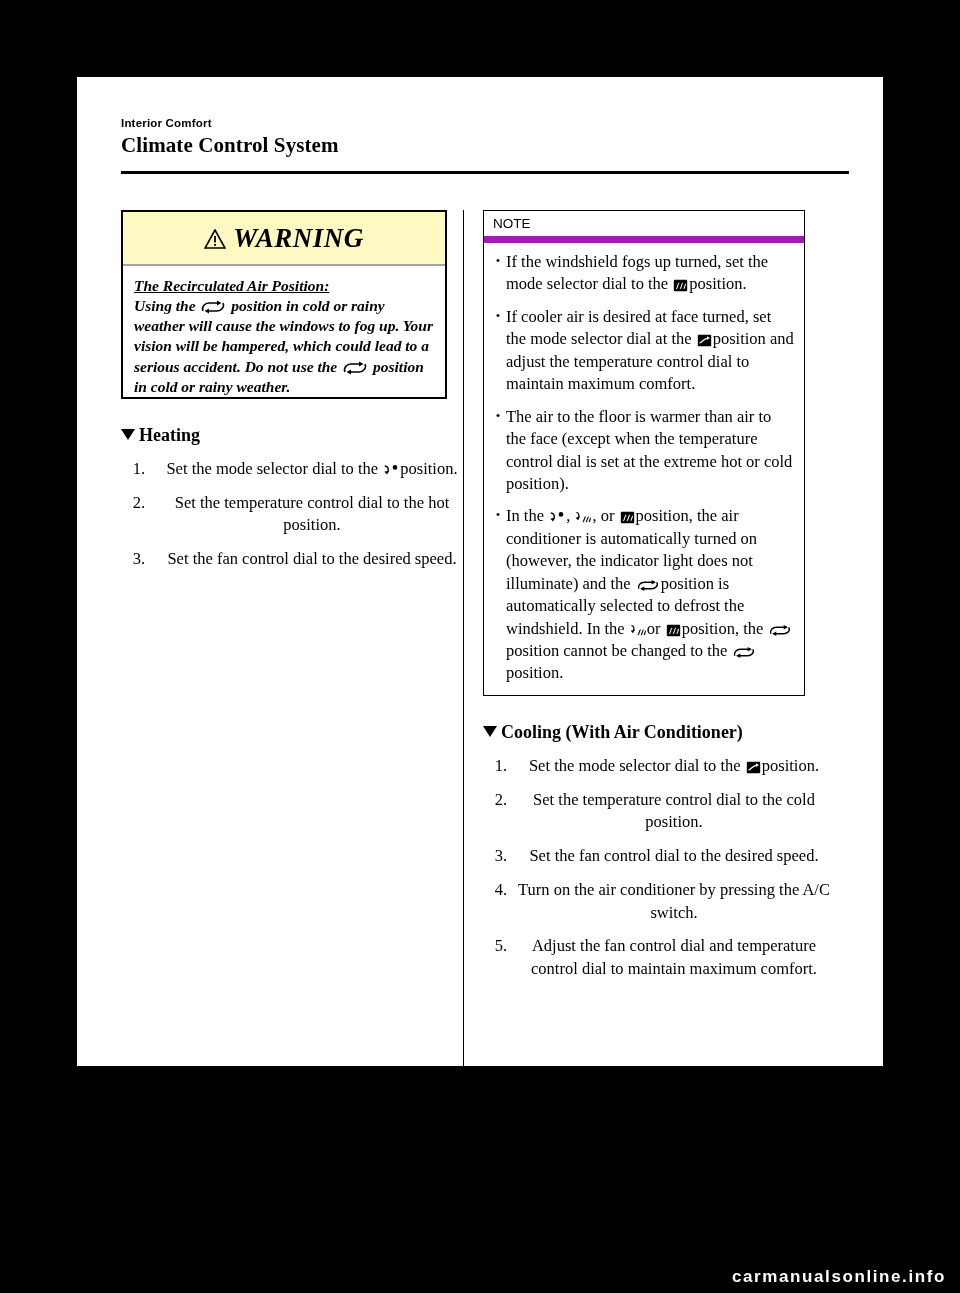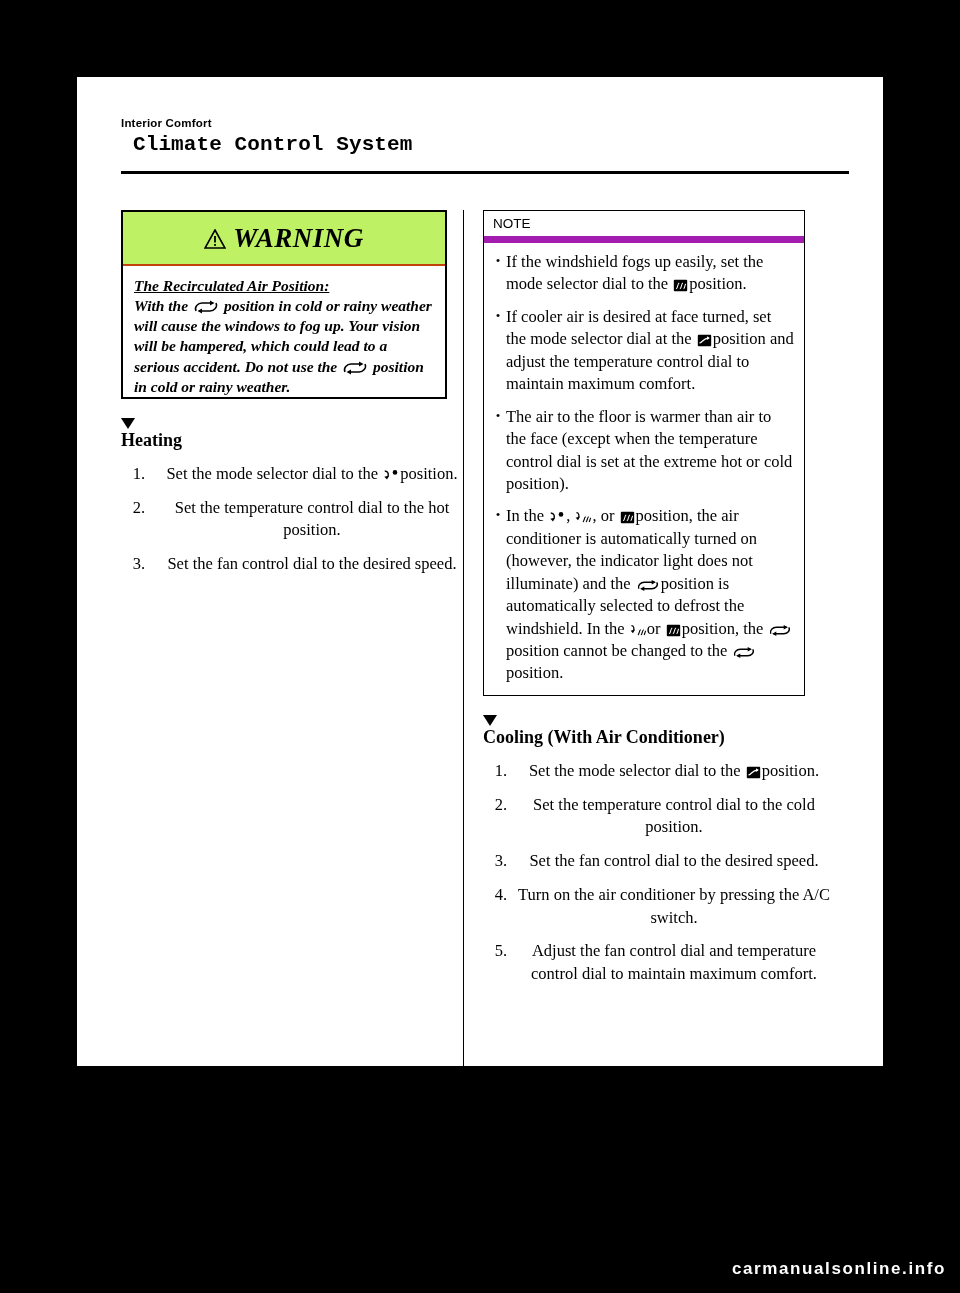--- a/index.html
+++ b/index.html
@@ -29,27 +29,26 @@
     width: 720px;
   }
   .header-kicker {
     font-family: "Liberation Sans", sans-serif;
     font-weight: bold;
     font-size: 11.5px;
     color: #000;
     letter-spacing: 0.2px;
   }
   .header-title {
-    font-family: Liberation Mono, monospace;
+    font-family: Liberation Serif, serif;
     font-weight: bold;
     font-size: 21px;
     color: #000;
     margin-top: 4px;
     letter-spacing: 0.1px;
-    margin-left: 12px;
   }
   .header-rule {
     position: absolute;
     left: 44px;
     top: 94px;
     width: 728px;
     height: 3px;
     background: #000;
   }
 
@@ -74,22 +73,22 @@
     background: #000;
   }
 
   
   .warning-box {
     border: 2px solid #000;
     width: 322px;
     background: #fff;
   }
   .warning-head {
-    background: #bef264;
-    border-bottom: 2px solid #c2410c;
+    background: #fef9c3;
+    border-bottom: 2px solid #a3a3a3;
     padding: 11px 0 10px 0;
     text-align: center;
   }
   .warning-head-inner {
     display: inline-block;
     font-style: italic;
     font-weight: bold;
     font-size: 27px;
     letter-spacing: 0.5px;
   }
@@ -108,27 +107,26 @@
     font-style: italic;
     font-size: 15.5px;
     line-height: 1.30;
   }
   .warning-body .u {
     text-decoration: underline;
   }
 
   
   .sec-head {
-    margin-top: 20px;
+    margin-top: 26px;
     font-family: "Liberation Serif", serif;
     font-weight: bold;
     font-size: 18px;
     display: flex;
     align-items: baseline;
-    flex-direction: column;
   }
   .sec-head .tri {
     display: inline-block;
     width: 0; height: 0;
     border-left: 7px solid transparent;
     border-right: 7px solid transparent;
     border-top: 11px solid #000;
     margin-right: 4px;
     position: relative;
     top: -1px;
@@ -203,21 +201,21 @@
     left: 31px;
     top: 1050px;
     font-family: "Liberation Sans", sans-serif;
     font-weight: bold;
     font-size: 12px;
   }
 
   .watermark {
     position: absolute;
     right: 14px;
-    bottom: 14px;
+    bottom: 6px;
     font-family: "Liberation Sans", sans-serif;
     font-size: 17px;
     font-weight: bold;
     color: #ffffff;
     letter-spacing: 1.6px;
   }
 </style>
 </head>
 <body>
 
@@ -240,21 +238,21 @@
             <svg viewBox="0 0 22 20" width="22" height="20">
               <path d="M11 1 L21 19 L1 19 Z" fill="none" stroke="#000" stroke-width="1.6"></path>
               <rect x="10.1" y="7" width="1.8" height="6.5" fill="#000"></rect>
               <rect x="10.1" y="15" width="1.8" height="1.9" fill="#000"></rect>
             </svg>
           </span><span>WARNING</span>
         </span>
       </div>
       <div class="warning-body">
         <span class="u">The Recirculated Air Position:</span><br>
-        <span>With the</span>
+        <span>Using the</span>
         <span class="g">
           <svg viewBox="0 0 26 14" width="26" height="14">
             <path d="M3 11 C1 7, 5 3, 9 3 L20 3" fill="none" stroke="#000" stroke-width="1.5"></path>
             <path d="M17 0.5 L21.5 3 L17 5.5 Z" fill="#000"></path>
             <path d="M23 3 C25 7, 21 11, 17 11 L6 11" fill="none" stroke="#000" stroke-width="1.5"></path>
             <path d="M9 8.5 L4.5 11 L9 13.5 Z" fill="#000"></path>
           </svg>
         </span>
         <span>position in cold or rainy weather will cause the windows to fog up. Your vision will be hampered, which could lead to a serious accident. Do not use the</span>
         <span class="g">
@@ -301,21 +299,21 @@
 
   <div class="col-right">
 
     <div class="note-box">
       <div class="note-title">NOTE</div>
       <div class="note-body">
         <ul class="note-list">
 
           <li>
             <span class="bul">•</span>
-            <span class="txt"><span>If the windshield fogs up easily, set the mode selector dial to the</span>
+            <span class="txt"><span>If the windshield fogs up turned, set the mode selector dial to the</span>
               <span class="g">
                 <svg viewBox="0 0 16 14" width="15" height="13">
                   <rect x="0.8" y="0.8" width="14.4" height="12.4" rx="1" fill="#000"></rect>
                   <path d="M3.4 10.5 C5.6 9, 4.4 5.6, 6.6 4.2" fill="none" stroke="#fff" stroke-width="1.1"></path>
                   <path d="M7.4 10.5 C9.6 9, 8.4 5.6, 10.6 4.2" fill="none" stroke="#fff" stroke-width="1.1"></path>
                   <path d="M11.4 10.5 C13 9.3, 12.4 6.6, 13.6 5.2" fill="none" stroke="#fff" stroke-width="1.1"></path>
                 </svg>
               </span><span>position.</span>
             </span>
           </li>

